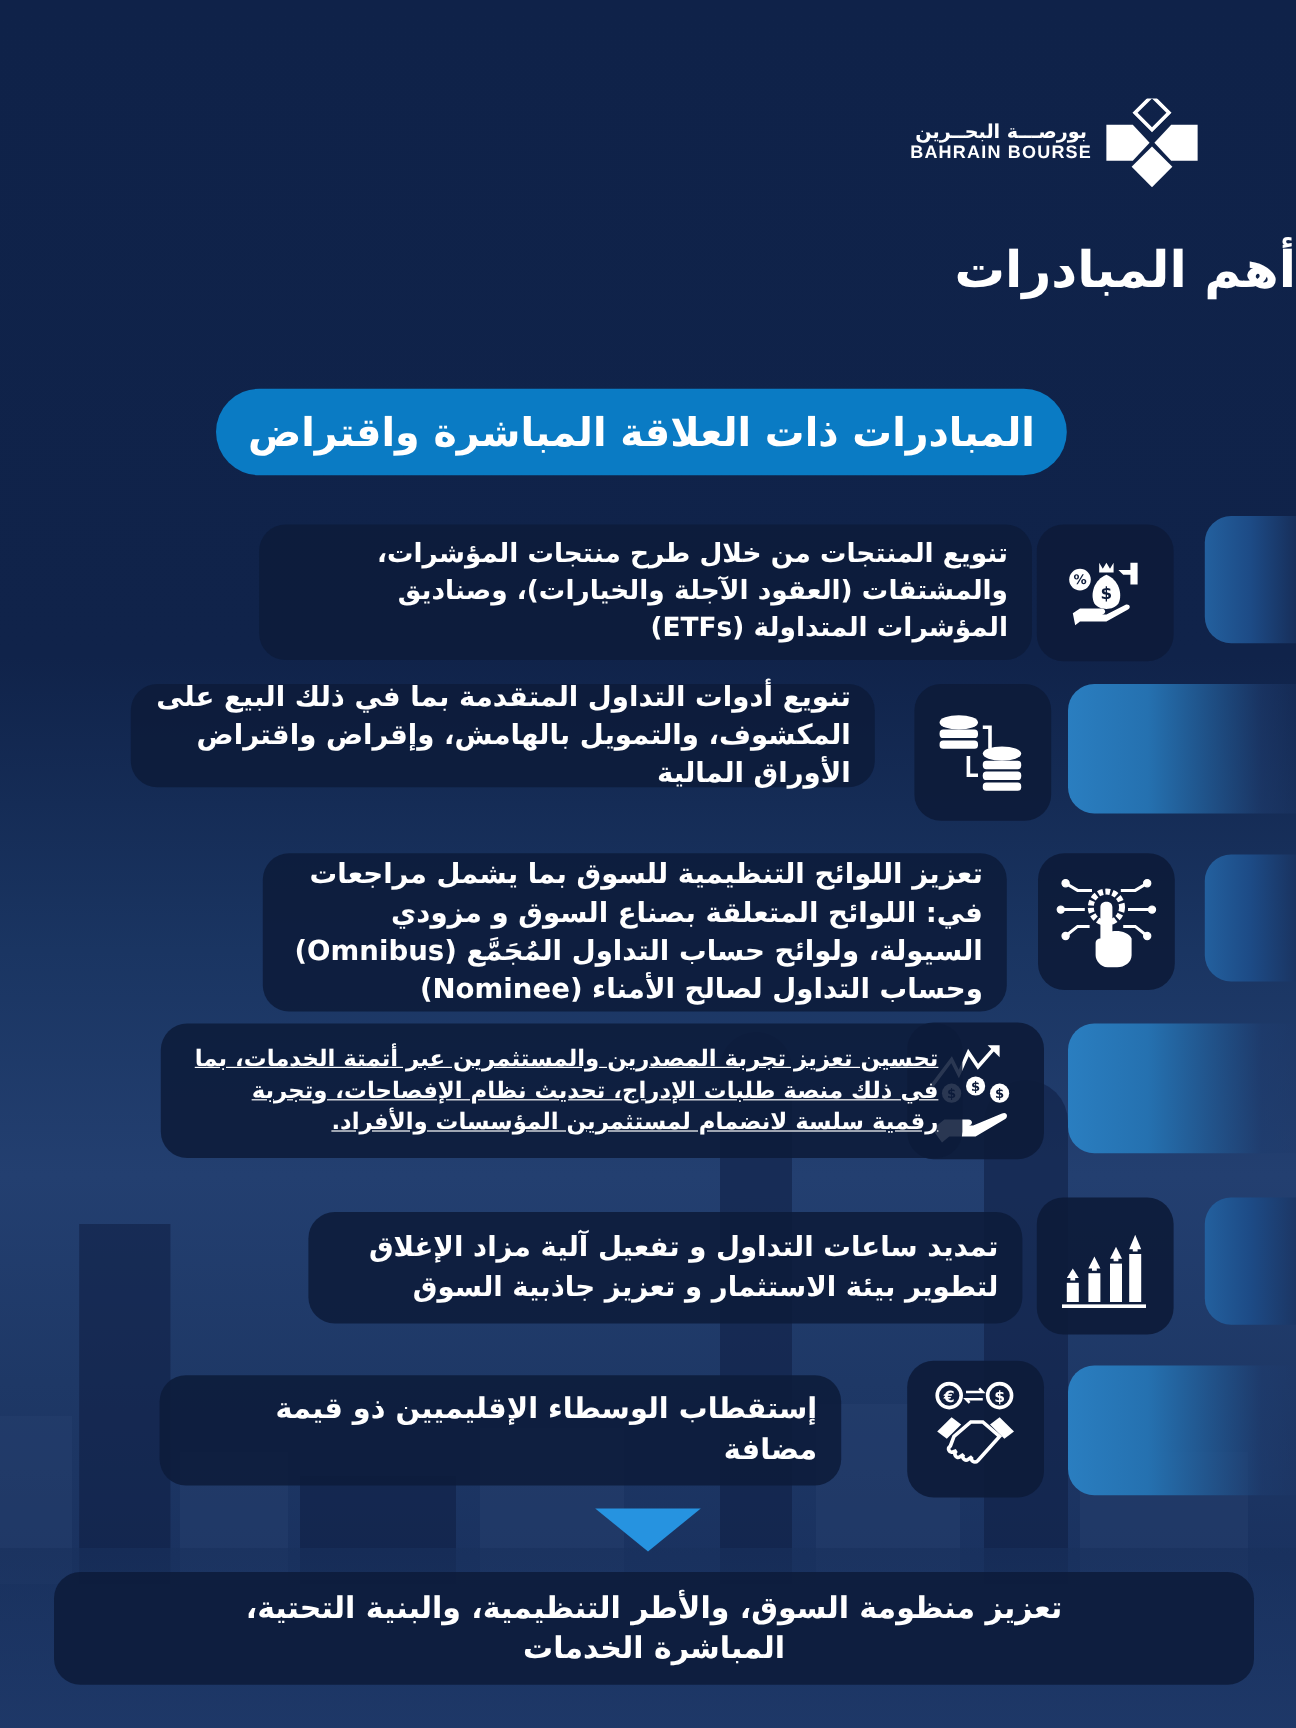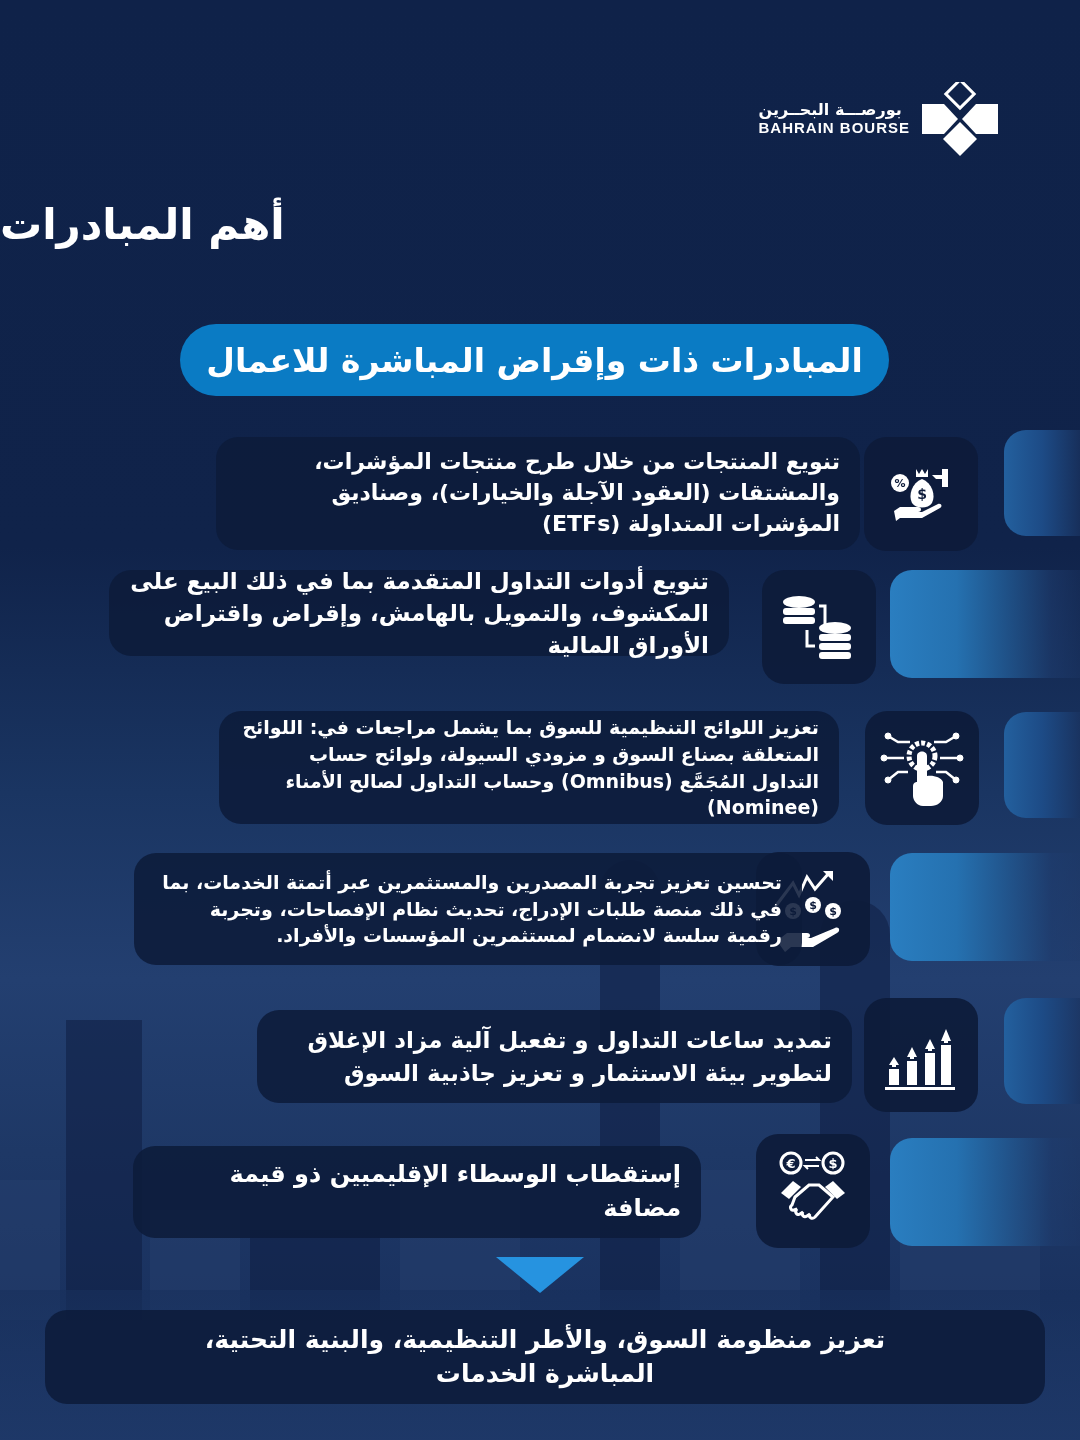--- a/index.html
+++ b/index.html
@@ -19,28 +19,28 @@
     .skyline { position: absolute; left: 0; right: 0; bottom: 0; height: 620px; pointer-events: none; }
     .bldg { position: absolute; bottom: 120px; background: rgba(14, 30, 66, 0.55); }
     .bldg.light { background: rgba(40, 64, 110, 0.45); }
     .water {
       position: absolute; left: 0; right: 0; bottom: 0; height: 150px;
       background: linear-gradient(180deg, rgba(24,48,92,0.6), rgba(30,56,104,0.8));
     }
 
     
     .logo { position: absolute; top: 82px; right: 80px; display: flex; align-items: center; gap: 10px; }
-    .logo-text { display: flex; flex-direction: column; align-items: flex-end; }
+    .logo-text { display: flex; flex-direction: column; align-items: center; }
     .logo-ar { font-size: 16px; font-weight: bold; letter-spacing: 0.5px; line-height: 18px; }
     .logo-en { font-family: "Liberation Sans", sans-serif; font-size: 15px; font-weight: bold; letter-spacing: 1px; line-height: 18px; direction: ltr; }
     .logo-mark { width: 80px; height: 74px; position: relative; }
 
     .title {
-      position: absolute; top: 200px; left: 0; right: 12px;
-      text-align: left; font-size: 42px; font-weight: bold;
+      position: absolute; top: 200px; left: 0; right: 0;
+      text-align: right; font-size: 42px; font-weight: bold;
     }
 
     .pill {
       position: absolute; top: 324px; left: 180px; width: 709px; height: 72px;
       border-radius: 36px;
       background: #0a7bc4;
       display: flex; align-items: center; justify-content: center;
       font-size: 33px; font-weight: bold;
     }
     .text-card {
@@ -114,21 +114,21 @@
     </svg>
   </div>
   <div class="logo-text">
     <span class="logo-ar">بورصـــة البحــرين</span>
     <span class="logo-en">BAHRAIN BOURSE</span>
   </div>
 </div>
 
 <h1 class="title">أهم المبادرات</h1>
 
-<div class="pill">المبادرات ذات وإقراض المباشرة للاعمال</div>
+<div class="pill">المبادرات ذات العلاقة المباشرة واقتراض</div>
 
 <div class="tab short" style="top:430px; left:1004px; width:76px; height:106px;"></div>
 <div class="icon-card" style="top:437px; left:864px;">
   <span>
     <svg width="70" height="70" viewBox="0 0 70 70" fill="#fff">
       <circle cx="14" cy="24" r="9"></circle>
       <text x="14" y="28" font-size="11" text-anchor="middle" fill="#0d1b3a" font-family="DejaVu Sans, sans-serif" font-weight="bold">%</text>
       <path d="M30 10 l3 5 l3 -5 l3 5 l3 -5 v8 h-12 z"></path>
       <path d="M36 20 c-10 4 -14 16 -10 24 c4 6 16 6 20 0 c4 -8 0 -20 -10 -24 z"></path>
       <text x="36" y="40" font-size="14" text-anchor="middle" fill="#0d1b3a" font-family="DejaVu Sans, sans-serif" font-weight="bold">$</text>
@@ -177,41 +177,41 @@
       </g>
       <circle cx="8" cy="8" r="3"></circle>
         <circle cx="76" cy="8" r="3"></circle>
       <circle cx="4" cy="30" r="3"></circle>
         <circle cx="80" cy="30" r="3"></circle>
       <circle cx="8" cy="52" r="3"></circle>
         <circle cx="76" cy="52" r="3"></circle>
     </svg>
   </span>
 </div>
-<div class="text-card" style="top:711px; left:219px; width:620px; height:113px; font-size:19px;justify-content:flex-end;">
+<div class="text-card" style="top:711px; left:219px; width:620px; height:132px; font-size:23px;justify-content:flex-end;">
   <span>تعزيز اللوائح التنظيمية للسوق بما يشمل مراجعات في: اللوائح المتعلقة بصناع السوق و مزودي السيولة، ولوائح حساب التداول المُجَمَّع (Omnibus) وحساب التداول لصالح الأمناء (Nominee)</span>
 </div>
 
 <div class="tab" style="top:853px; left:890px; width:190px; height:108px;"></div>
 <div class="icon-card" style="top:852px; left:756px;">
   <span>
     <svg width="84" height="88" viewBox="0 0 84 88" fill="#fff">
       <path d="M4 42 L22 18 L28 30 L36 12 L44 24 L58 8" fill="none" stroke="#fff" stroke-width="3"></path>
       <path d="M52 6 h10 v10 z"></path>
       <circle cx="22" cy="46" r="8"></circle>
         <circle cx="42" cy="40" r="8"></circle>
         <circle cx="62" cy="46" r="8"></circle>
       <text x="22" y="50" font-size="11" text-anchor="middle" fill="#0d1b3a" font-family="DejaVu Sans, sans-serif" font-weight="bold">$</text>
       <text x="42" y="44" font-size="11" text-anchor="middle" fill="#0d1b3a" font-family="DejaVu Sans, sans-serif" font-weight="bold">$</text>
       <text x="62" y="50" font-size="11" text-anchor="middle" fill="#0d1b3a" font-family="DejaVu Sans, sans-serif" font-weight="bold">$</text>
       <path d="M6 76 l10 -8 h20 c4 0 4 5 0 5 h-10 h14 l24 -10 c4 -2 6 3 2 5 l-24 14 h-22 l-6 5 z"></path>
     </svg>
   </span>
 </div>
-<div class="text-card" style="top:853px; left:134px; width:668px; height:112px; font-size:19px;">
+<div class="text-card" style="top:853px; left:134px; width:668px; height:112px; font-size:19px;text-decoration:underline;">
   <span>تحسين تعزيز تجربة المصدرين والمستثمرين عبر أتمتة الخدمات، بما في ذلك منصة طلبات الإدراج، تحديث نظام الإفصاحات، وتجربة رقمية سلسة لانضمام لمستثمرين المؤسسات والأفراد.</span>
 </div>
 
 <div class="tab short" style="top:998px; left:1004px; width:76px; height:106px;"></div>
 <div class="icon-card" style="top:998px; left:864px;">
   <span>
     <svg width="72" height="72" viewBox="0 0 72 72" fill="#fff">
       <rect x="4" y="50" width="10" height="16"></rect>
       <rect x="22" y="42" width="10" height="24"></rect>
       <rect x="40" y="34" width="10" height="32"></rect>

